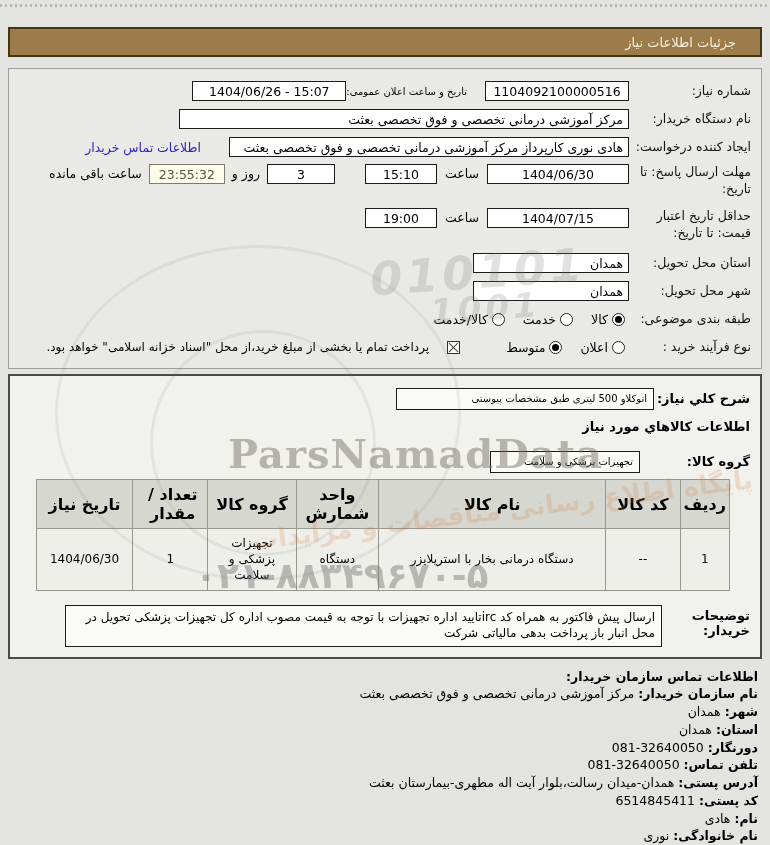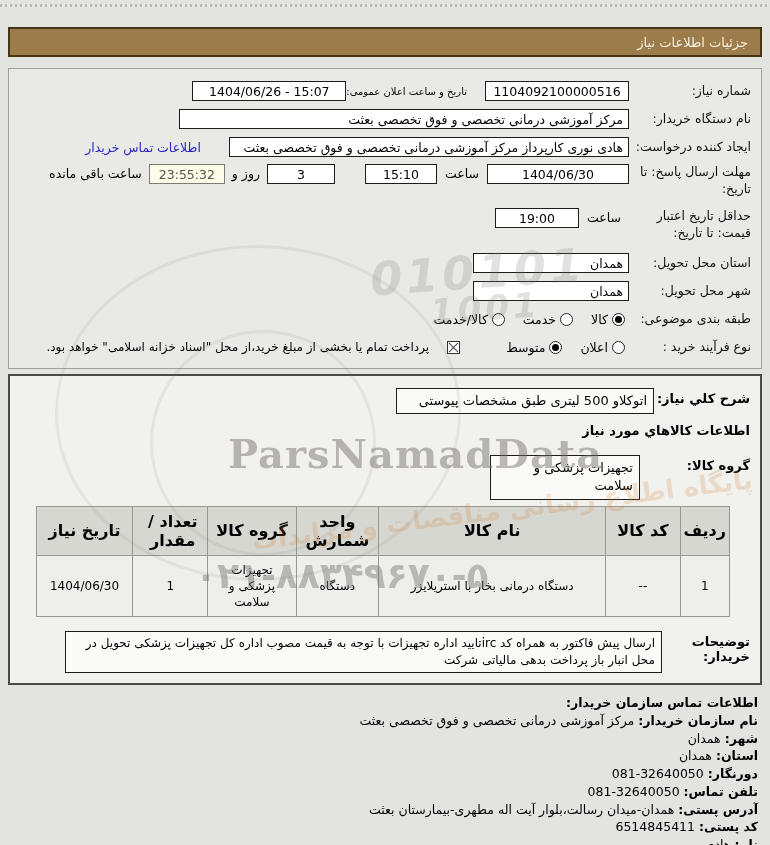--- a/index.html
+++ b/index.html
@@ -7,21 +7,21 @@
     width:770px;height:845px;overflow:hidden;position:relative;
     background:#e3e3df;
     font-family:"DejaVu Sans",sans-serif;
     color:#000;
     direction:rtl;
   }
   .dotline{height:3px;margin-top:4px;background:repeating-linear-gradient(90deg,#b6b6b2 0 2px,transparent 2px 5px);}
   
   .titlebar{
     height:30px;margin:20px 8px 11px;background:#9d7c4c;border:2px solid #463512;
-    display:flex;align-items:center;padding:0 12px;box-sizing:border-box;
+    display:flex;align-items:center;padding:0 24px;box-sizing:border-box;
     color:#f7f0dc;font-size:13px;
   }
   
   .panel1{
     margin:0 8px;background:#e9e9e5;border:1px solid #9f9f9b;
     padding:11px 10px 4px;box-sizing:border-box;position:relative;z-index:1;
   }
   .panel2{
     margin:5px 8px 0;background:#f1f1ed;border:2px solid #4a4a4a;
     padding:12px 10px 8px;box-sizing:border-box;position:relative;z-index:1;
@@ -44,21 +44,21 @@
   .cbx{width:13px;height:13px;border:1px solid #333;background:#fff;position:relative;flex-shrink:0;box-sizing:border-box;}
   .cbx::before,.cbx::after{content:"";position:absolute;left:-1px;top:5px;width:13px;height:1px;background:#444;}
   .cbx::before{transform:rotate(45deg);}
   .cbx::after{transform:rotate(-45deg);}
   .opt{display:flex;align-items:center;}
   .opt span{margin-right:4px;font-size:12.5px;}
   .optgroup{display:flex;gap:14px;align-items:center;}
   
   .srow{display:flex;align-items:flex-start;margin-bottom:9px;}
   .slabel{font-weight:bold;font-size:13px;width:96px;flex-shrink:0;padding-top:3px;}
-  .vbox{background:#fafaf6;border:1px solid #1c1c1c;box-sizing:border-box;font-size:13px;
+  .vbox{background:#fafaf6;border:1px solid #1c1c1c;box-sizing:border-box;font-size:10px;
         padding:3px 6px;text-align:right;line-height:1.4;}
   .heading2{font-weight:bold;font-size:13px;margin:2px 0 14px;}
   table.goods{border-collapse:collapse;margin:6px 20px 14px 16px;width:calc(100% - 36px);position:relative;z-index:1;}
   table.goods th{
     background:#d7d7d1;border:1px solid #98988f;font-size:16px;font-weight:bold;
     padding:5px 3px;height:18px;
   }
   table.goods td{
     background:#eeeeea;border:1px solid #98988f;font-size:12px;text-align:center;
     padding:6px 3px;height:32px;line-height:1.35;
@@ -111,22 +111,23 @@
     <span class="small" style="margin:2px 8px 0;">ساعت</span>
     <div class="box ltr" style="width:72px;">15:10</div>
     <div class="box" style="width:68px;margin-right:30px;">3</div>
     <span class="small" style="margin:2px 7px 16px;">روز و</span>
     <div class="box yellow ltr" style="width:76px;">23:55:32</div>
     <span class="small" style="margin:2px 7px 0;">ساعت باقی مانده</span>
   </div>
 
   <div class="frow top" style="min-height:38px;">
     <div class="flabel">حداقل تاریخ اعتبار قیمت: تا تاریخ:</div>
+    <div class="box ltr" style="width:142px;">1404/07/15</div>
     <span class="small" style="margin:2px 8px 0;">ساعت</span>
-    <div class="box ltr" style="width:84px;text-align:right;">19:00</div>
+    <div class="box ltr" style="width:72px;text-align:right;">19:00</div>
   </div>
 
   <div class="frow">
     <div class="flabel">استان محل تحویل:</div>
     <div class="box ra" style="width:156px;">همدان</div>
   </div>
 
   <div class="frow">
     <div class="flabel">شهر محل تحویل:</div>
     <div class="box ra" style="width:156px;">همدان</div>

